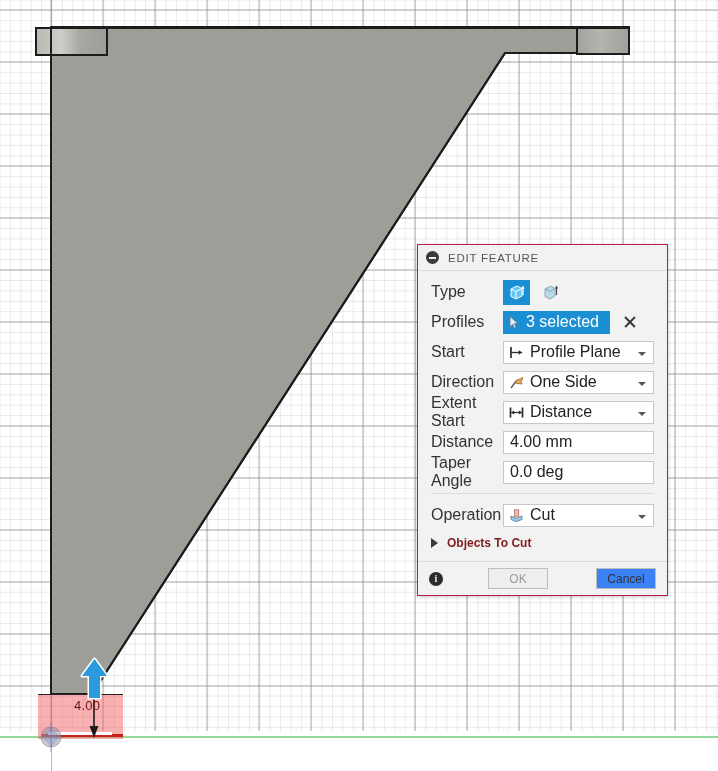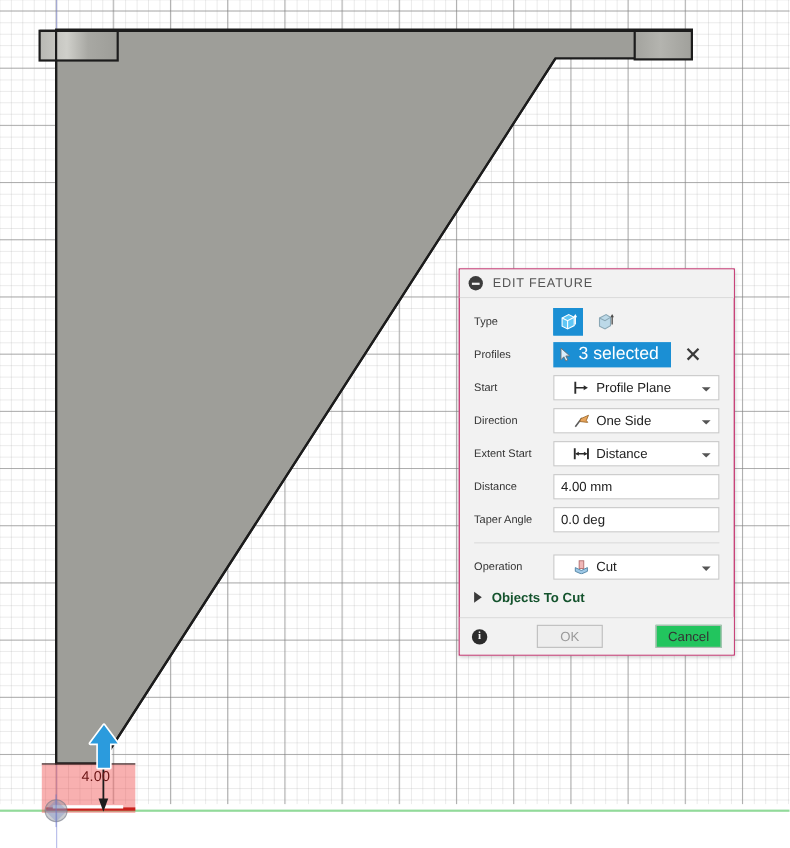--- a/index.html
+++ b/index.html
@@ -170,21 +170,21 @@
 
   .row {
     display: flex;
     align-items: center;
     height: 30px;
     padding: 0 13px 0 13px;
   }
   .row-label {
     width: 72px;
     flex: 0 0 72px;
-    font-size: 10px;
+    font-size: 16px;
     color: #333333;
   }
   .row-control {
     flex: 1 1 auto;
     display: flex;
     align-items: center;
   }
 
   
   .typebtn {
@@ -232,23 +232,23 @@
   .clear-x::after  { transform: rotate(-45deg); }
 
   
   .combo, .textbox {
     flex: 1 1 auto;
     height: 23px;
     background: #ffffff;
     border: 1px solid #c8c8c8;
     display: flex;
     align-items: center;
-    padding: 0 0 0 17px;
+    padding: 0 0 0 5px;
     box-sizing: border-box;
-    font-size: 12px;
+    font-size: 16px;
     color: #222222;
     position: relative;
   }
   .combo .ico { margin-right: 6px; display: inline-flex; align-items: center; }
   .combo .caret {
     position: absolute;
     right: 7px; top: 10px;
     width: 0; height: 0;
     border-left: 4px solid transparent;
     border-right: 4px solid transparent;
@@ -270,21 +270,21 @@
     padding: 0 13px;
     cursor: pointer;
   }
   .tri {
     width: 0; height: 0;
     border-top: 5px solid transparent;
     border-bottom: 5px solid transparent;
     border-left: 7px solid #3b3b3b;
     margin-right: 9px;
   }
-  .subsection-label { font-size: 12px; color: #14532d; font-weight: bold; }
+  .subsection-label { font-size: 12px; color: #7f1d1d; font-weight: bold; }
 
   
   .palette-footer {
     margin-top: 5px;
     border-top: 1px solid #dcdcdc;
     height: 33px;
     display: flex;
     align-items: center;
     padding: 0 11px;
     background: #f2f2f2;
@@ -300,21 +300,21 @@
     align-items: center;
     justify-content: center;
     font-family: "Liberation Serif", serif;
     cursor: pointer;
   }
   .btn-group { margin-left: auto; display: flex; gap: 40px; }
   .btn {
     height: 21px;
     min-width: 60px;
     border: 1px solid #bdbdbd;
-    background: #22c55e;
+    background: #3b82f6;
     font-size: 12px;
     color: #333333;
     display: inline-flex;
     align-items: center;
     justify-content: center;
     margin-left: 8px;
     cursor: pointer;
     font-family: "Liberation Sans", sans-serif;
   }
   .btn.disabled { color: #9a9a9a; background: #eeeeee; }

